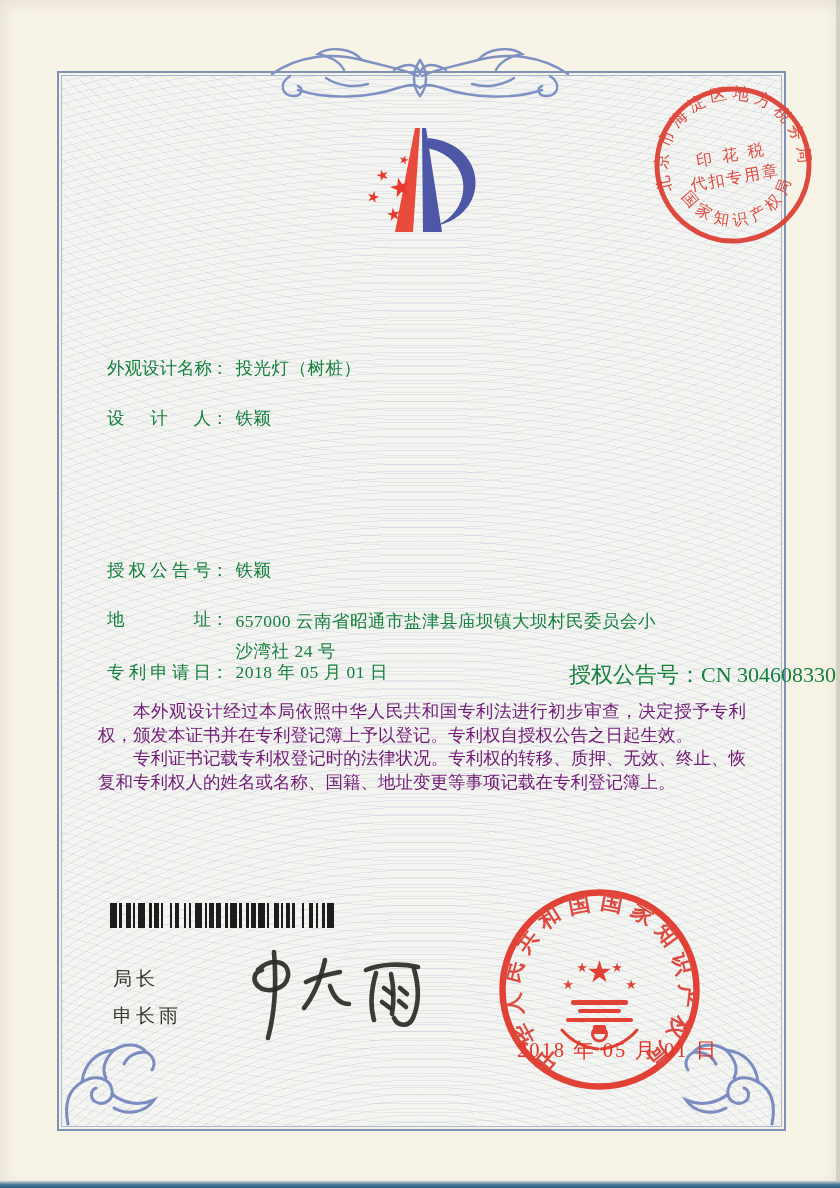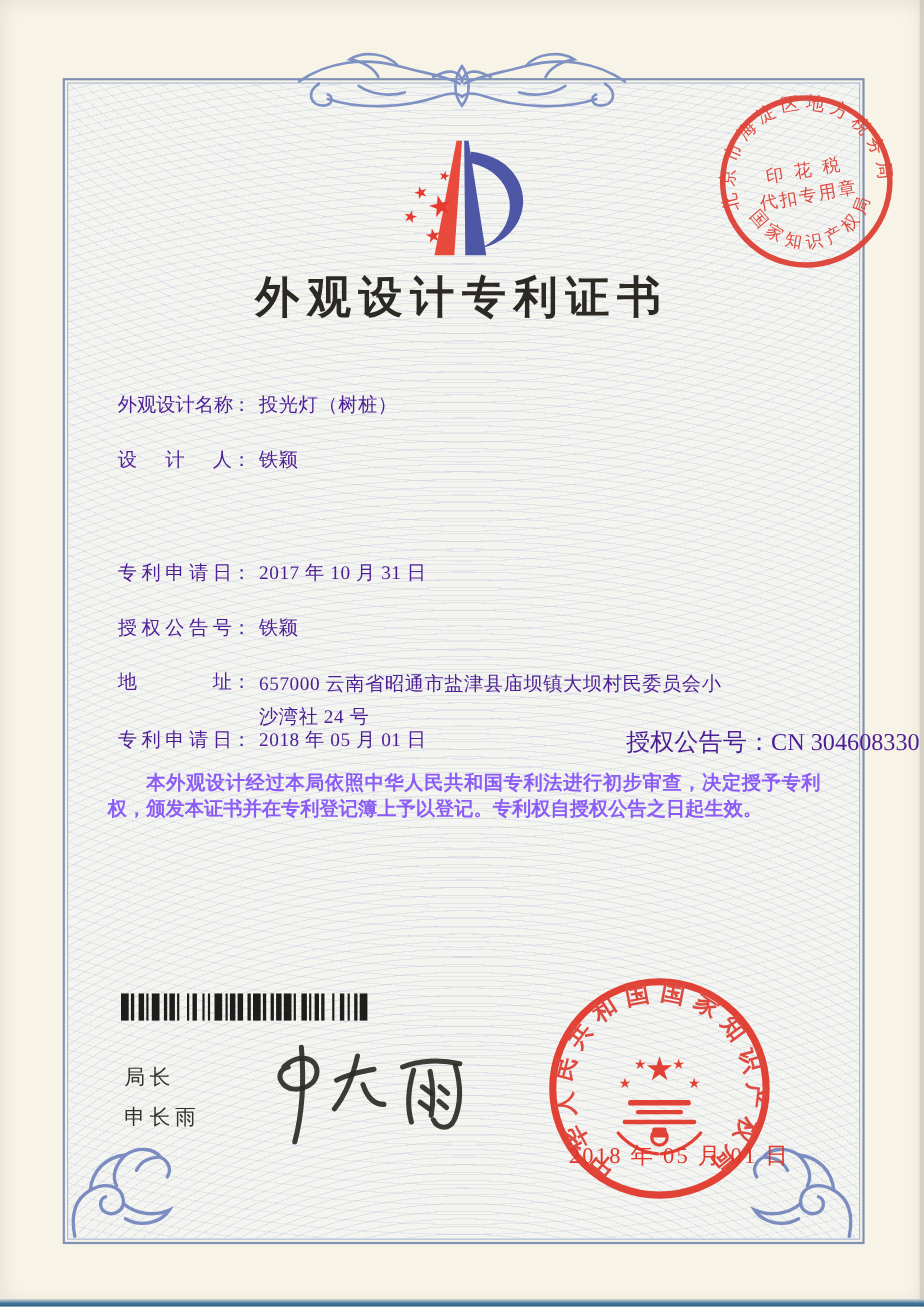--- a/index.html
+++ b/index.html
@@ -26,31 +26,31 @@
   .flourish path{stroke:#7b8cc0;stroke-width:3;fill:none;stroke-linecap:round;}
   .dragon path{stroke:#7e91c2;stroke-width:2.4;fill:none;stroke-linecap:round;}
 
   
   .cert-no{position:absolute;left:88px;top:120px;font-size:19px;letter-spacing:1px;white-space:nowrap;}
   .logo{position:absolute;left:338px;top:120px;}
   .title{position:absolute;left:0;right:0;top:243px;text-align:center;
     font-size:40px;font-weight:600;letter-spacing:7px;color:#2c2924;white-space:nowrap;}
 
   
-  .row{position:absolute;left:107px;font-size:17.5px;color:#4c1d95;white-space:nowrap;}
+  .row{position:absolute;left:107px;font-size:17.5px;color:#15803d;white-space:nowrap;}
   .row .lab{display:inline-block;width:104px;text-align:justify;text-align-last:justify;vertical-align:top;}
   .row .colon{display:inline-block;vertical-align:top;}
   .row .val{display:inline-block;margin-left:7px;vertical-align:top;letter-spacing:.5px;}
   .row.addr{white-space:normal;}
   .row.addr .val{width:434px;line-height:1.7;}
   .grant-no{position:absolute;left:462px;top:0;font-size:22px;white-space:nowrap;}
 
   
   .paras{position:absolute;left:98px;top:700px;width:648px;
-    font-size:17.5px;line-height:23.6px;text-align:justify;color:#8b5cf6;font-weight:bold;}
+    font-size:17.5px;line-height:23.6px;text-align:justify;color:#701a75;}
   .paras p{margin:0;text-indent:2em;}
 
   
   .barcode{position:absolute;left:110px;top:903px;width:226px;height:25px;
     display:flex;overflow:hidden;}
   .barcode b{display:block;height:100%;}
   .barcode b.bk{background:#1e1d1b;}
 
   
   .director-title{position:absolute;left:113px;top:966px;font-size:19px;letter-spacing:4px;}
@@ -111,44 +111,41 @@
     <path fill="#4d57a5" d="M 90 18 C 150 24 154 94 98 106 C 136 90 136 38 89 28 Z"></path>
     <g fill="#e8392e" font-family="'DejaVu Sans', sans-serif" text-anchor="middle">
       <text x="63" y="76" font-size="26" transform="rotate(-14 63 70)">★</text>
       <text x="45" y="60" font-size="15" transform="rotate(-18 45 56)">★</text>
       <text x="66" y="44" font-size="12" transform="rotate(16 66 40)">★</text>
       <text x="35" y="82" font-size="15" transform="rotate(14 35 78)">★</text>
       <text x="56" y="100" font-size="17" transform="rotate(-10 56 95)">★</text>
     </g>
   </svg>
 
-  <div class="title">外观设计专利证书</div>
 
   <div class="row" style="top:356px">
     <span class="lab">外观设计名称</span><span class="colon">：</span><span class="val">投光灯（树桩）</span>
   </div>
   <div class="row" style="top:406px">
     <span class="lab">设计人</span><span class="colon">：</span><span class="val">铁颖</span>
-  </div>
-  <div class="row" style="top:508px">
-    <span class="lab">专利申请日</span><span class="colon">：</span><span class="val">2017 年 10 月 31 日</span>
   </div>
   <div class="row" style="top:558px">
     <span class="lab">授权公告号</span><span class="colon">：</span><span class="val">铁颖</span>
   </div>
   <div class="row addr" style="top:607px">
     <span class="lab">地址</span><span class="colon">：</span><span class="val">657000 云南省昭通市盐津县庙坝镇大坝村民委员会小沙湾社 24 号</span>
   </div>
   <div class="row" style="top:660px">
     <span class="lab">专利申请日</span><span class="colon">：</span><span class="val">2018 年 05 月 01 日</span>
     <span class="grant-no"><span>授权公告号</span><span>：</span><span>CN 304608330 S</span></span>
   </div>
 
   <div class="paras">
     <p>本外观设计经过本局依照中华人民共和国专利法进行初步审查，决定授予专利权，颁发本证书并在专利登记簿上予以登记。专利权自授权公告之日起生效。</p>
+    <p>专利证书记载专利权登记时的法律状况。专利权的转移、质押、无效、终止、恢复和专利权人的姓名或名称、国籍、地址变更等事项记载在专利登记簿上。</p>
   </div>
 
   <div class="barcode" id="barcode">
       <b class="bk" style="width: 7.05px;"></b>
       <b style="width: 2.35px;"></b>
       <b class="bk" style="width: 2.35px;"></b>
       <b style="width: 4.7px;"></b>
       <b class="bk" style="width: 4.7px;"></b>
       <b style="width: 2.35px;"></b>
       <b class="bk" style="width: 2.35px;"></b>

